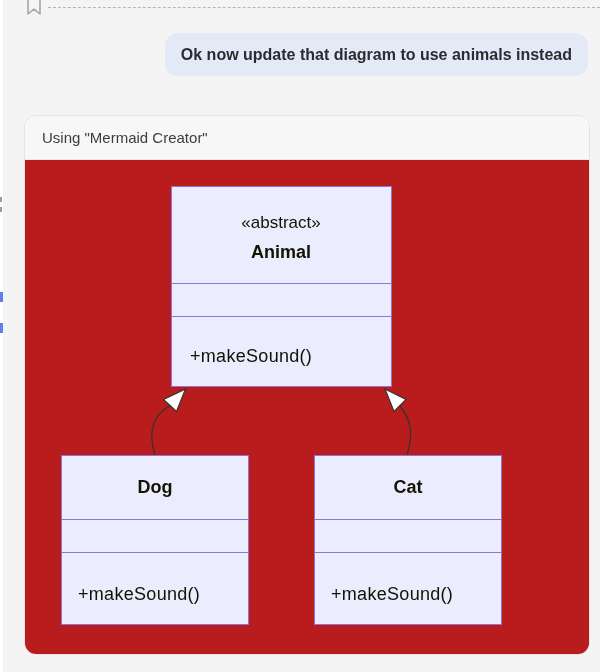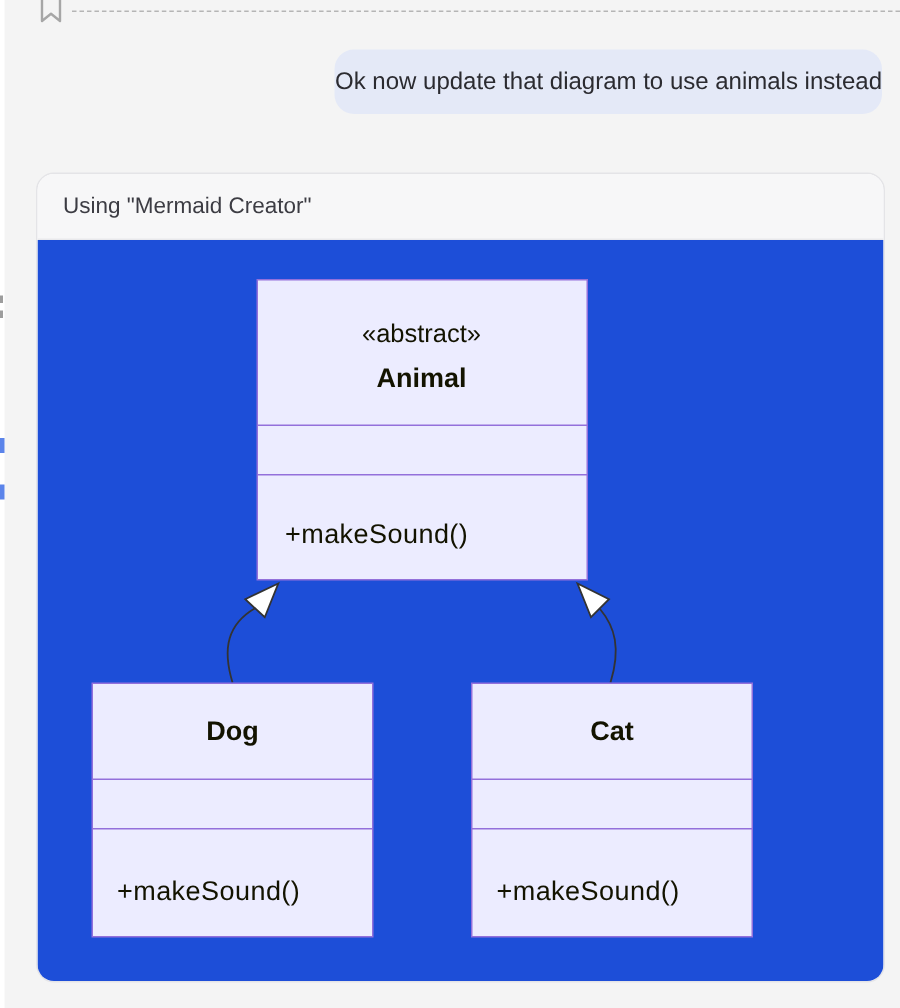--- a/index.html
+++ b/index.html
@@ -28,23 +28,24 @@
     position:absolute; left:48px; right:0; top:7px; height:0;
     border-top:1px dashed #b5b5b5;
   }
 
   
   .user-bubble {
     position:absolute; top:33px; right:12px; height:43px;
     background:#e4e9f7;
     border-radius:13px;
     display:flex; align-items:center;
-    padding:0 0;
+    padding:0 16px;
     font-size:16px; color:#2b2b30;
     white-space:nowrap;
+    font-weight:bold;
   }
 
   
   .tool-card {
     position:absolute; left:24px; top:115px; width:566px; height:540px;
     background:#ffffff;
     border:1px solid #e4e4e7;
     border-radius:12px;
     overflow:hidden;
   }
@@ -52,21 +53,21 @@
     height:44px;
     background:#f7f7f8;
     border-bottom:1px solid #e9e9ec;
     display:flex; align-items:center;
     padding:0 17px;
     font-size:15px; color:#3c3c43;
   }
   .tool-card-body {
     position:relative;
     height:494px;
-    background:#1d4ed8;
+    background:#b91c1c;
     text-decoration:underline;
   }
   .diagram-svg { position:absolute; left:0; top:0; }
 
   .d-box   { fill:#ECECFF; stroke:#9370DB; stroke-width:1; }
   .d-line  { stroke:#9370DB; stroke-width:1; }
   .d-edge  { fill:none; stroke:#333333; stroke-width:1.2; }
   .d-arrow { fill:#ffffff; stroke:#333333; stroke-width:1.2; }
   .d-stereo { font-size:17px; fill:#131300; text-anchor:middle; }
   .d-title  { font-size:18px; font-weight:bold; fill:#131300; text-anchor:middle; }

